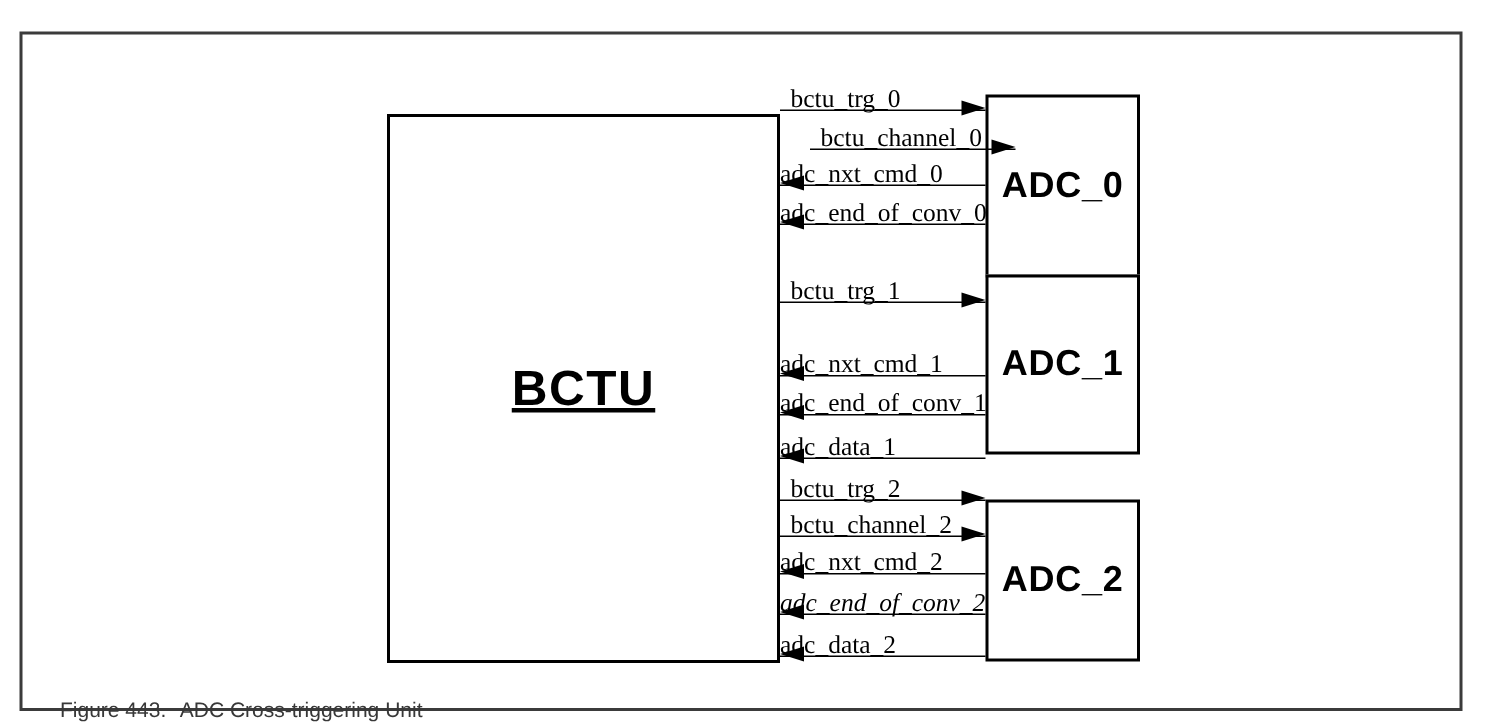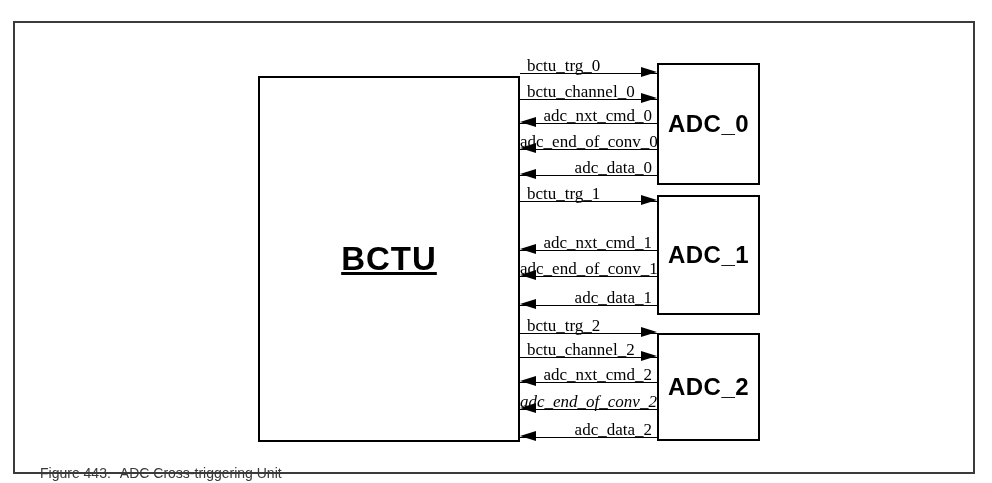--- a/index.html
+++ b/index.html
@@ -12,42 +12,42 @@
     border:2px solid #3b3b3b;box-sizing:border-box;background:#ffffff;
   }
   .block{
     position:absolute;border:2px solid #000;box-sizing:border-box;background:#ffffff;
     display:flex;align-items:center;justify-content:center;
   }
   #bctu-box{left:243px;top:53px;width:262px;height:366px;}
   #bctu-box .blk-label{font-weight:bold;font-size:33px;letter-spacing:1px;color:#000;text-decoration:underline;}
   .adc-box{left:642px;width:103px;}
   #adc0-box{top:40px;height:122px;}
-  #adc1-box{top:172px;height:120px;}
+  #adc1-box{top:160px;height:120px;}
   #adc2-box{top:310px;height:108px;}
   .adc-box .blk-label{font-weight:bold;font-size:24px;letter-spacing:.5px;color:#000;}
   .sig{
     position:absolute;left:505px;width:137px;height:16px;box-sizing:border-box;
     border-bottom:1.5px solid #000;
   }
   .sig .sig-label{
     position:absolute;left:0;right:0;bottom:0;display:block;
     font-family:"Liberation Serif",serif;font-size:17px;line-height:14px;color:#000;
     white-space:nowrap;
   }
   .sig.out .sig-label{text-align:left;padding-left:7px;}
-  .sig.in  .sig-label{text-align:right;padding-right:5px;}
+  .sig.in  .sig-label{padding-right:5px;}
   .arr{
     position:absolute;width:0;height:0;bottom:-4px;
     border-top:5px solid transparent;border-bottom:5px solid transparent;
   }
   .sig.out .arr{right:0;border-left:16px solid #000;}
   .sig.in  .arr{left:0;border-right:16px solid #000;}
   
-  .s0{top:35px;}  .s1{top:61px;}  .s2{top:85px;}  .s3{top:111px;} .s4{top:137px;}
+  .s0{top:35px;}  .s1{top:61px;margin-left:20px;}  .s2{top:85px;}  .s3{top:111px;} .s4{top:137px;}
   .s5{top:163px;} .s6{top:187px;} .s7{top:212px;padding-left:48px;} .s8{top:238px;} .s9{top:267px;}
   .s10{top:295px;}.s11{top:319px;}.s12{top:344px;}.s13{top:371px;font-style:italic;}.s14{top:399px;}
   #caption{
     position:absolute;left:25px;top:442px;font-size:14px;color:#383838;
     white-space:nowrap;
   }
   #caption .cap-title{margin-left:9px;}
 </style>
 </head>
 <body>
@@ -76,24 +76,20 @@
     <div class="sig out s1">
       <span class="sig-label">bctu_channel_0</span>
       <span class="arr"></span>
     </div>
     <div class="sig in s2">
       <span class="sig-label">adc_nxt_cmd_0</span>
       <span class="arr"></span>
     </div>
     <div class="sig in s3">
       <span class="sig-label">adc_end_of_conv_0</span>
-      <span class="arr"></span>
-    </div>
-    <div class="sig in s4">
-      <span class="sig-label">adc_data_0</span>
       <span class="arr"></span>
     </div>
 
     <div class="sig out s5">
       <span class="sig-label">bctu_trg_1</span>
       <span class="arr"></span>
     </div>
     <div class="sig in s7">
       <span class="sig-label">adc_nxt_cmd_1</span>
       <span class="arr"></span>

